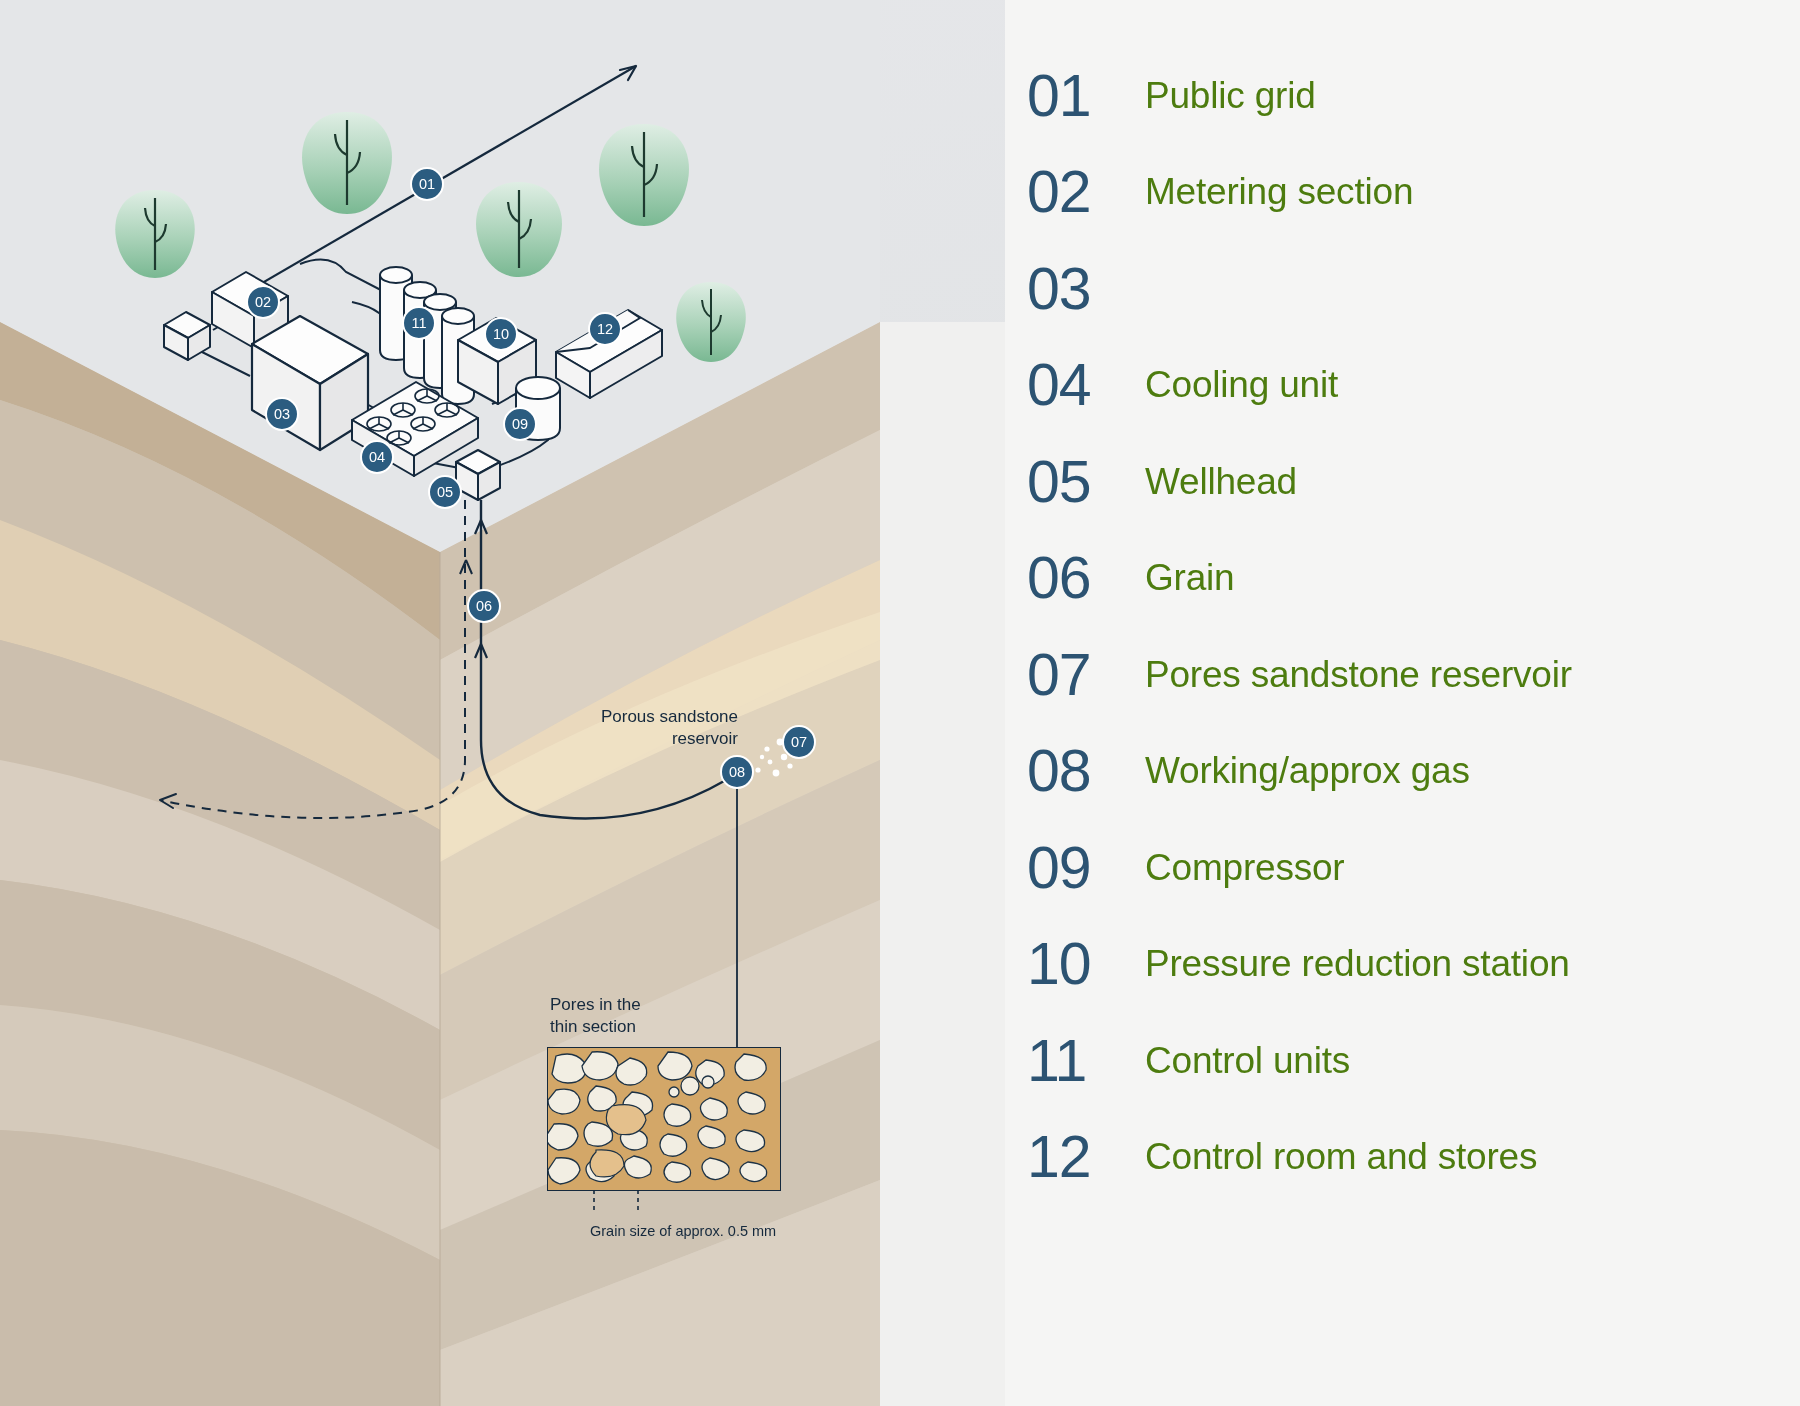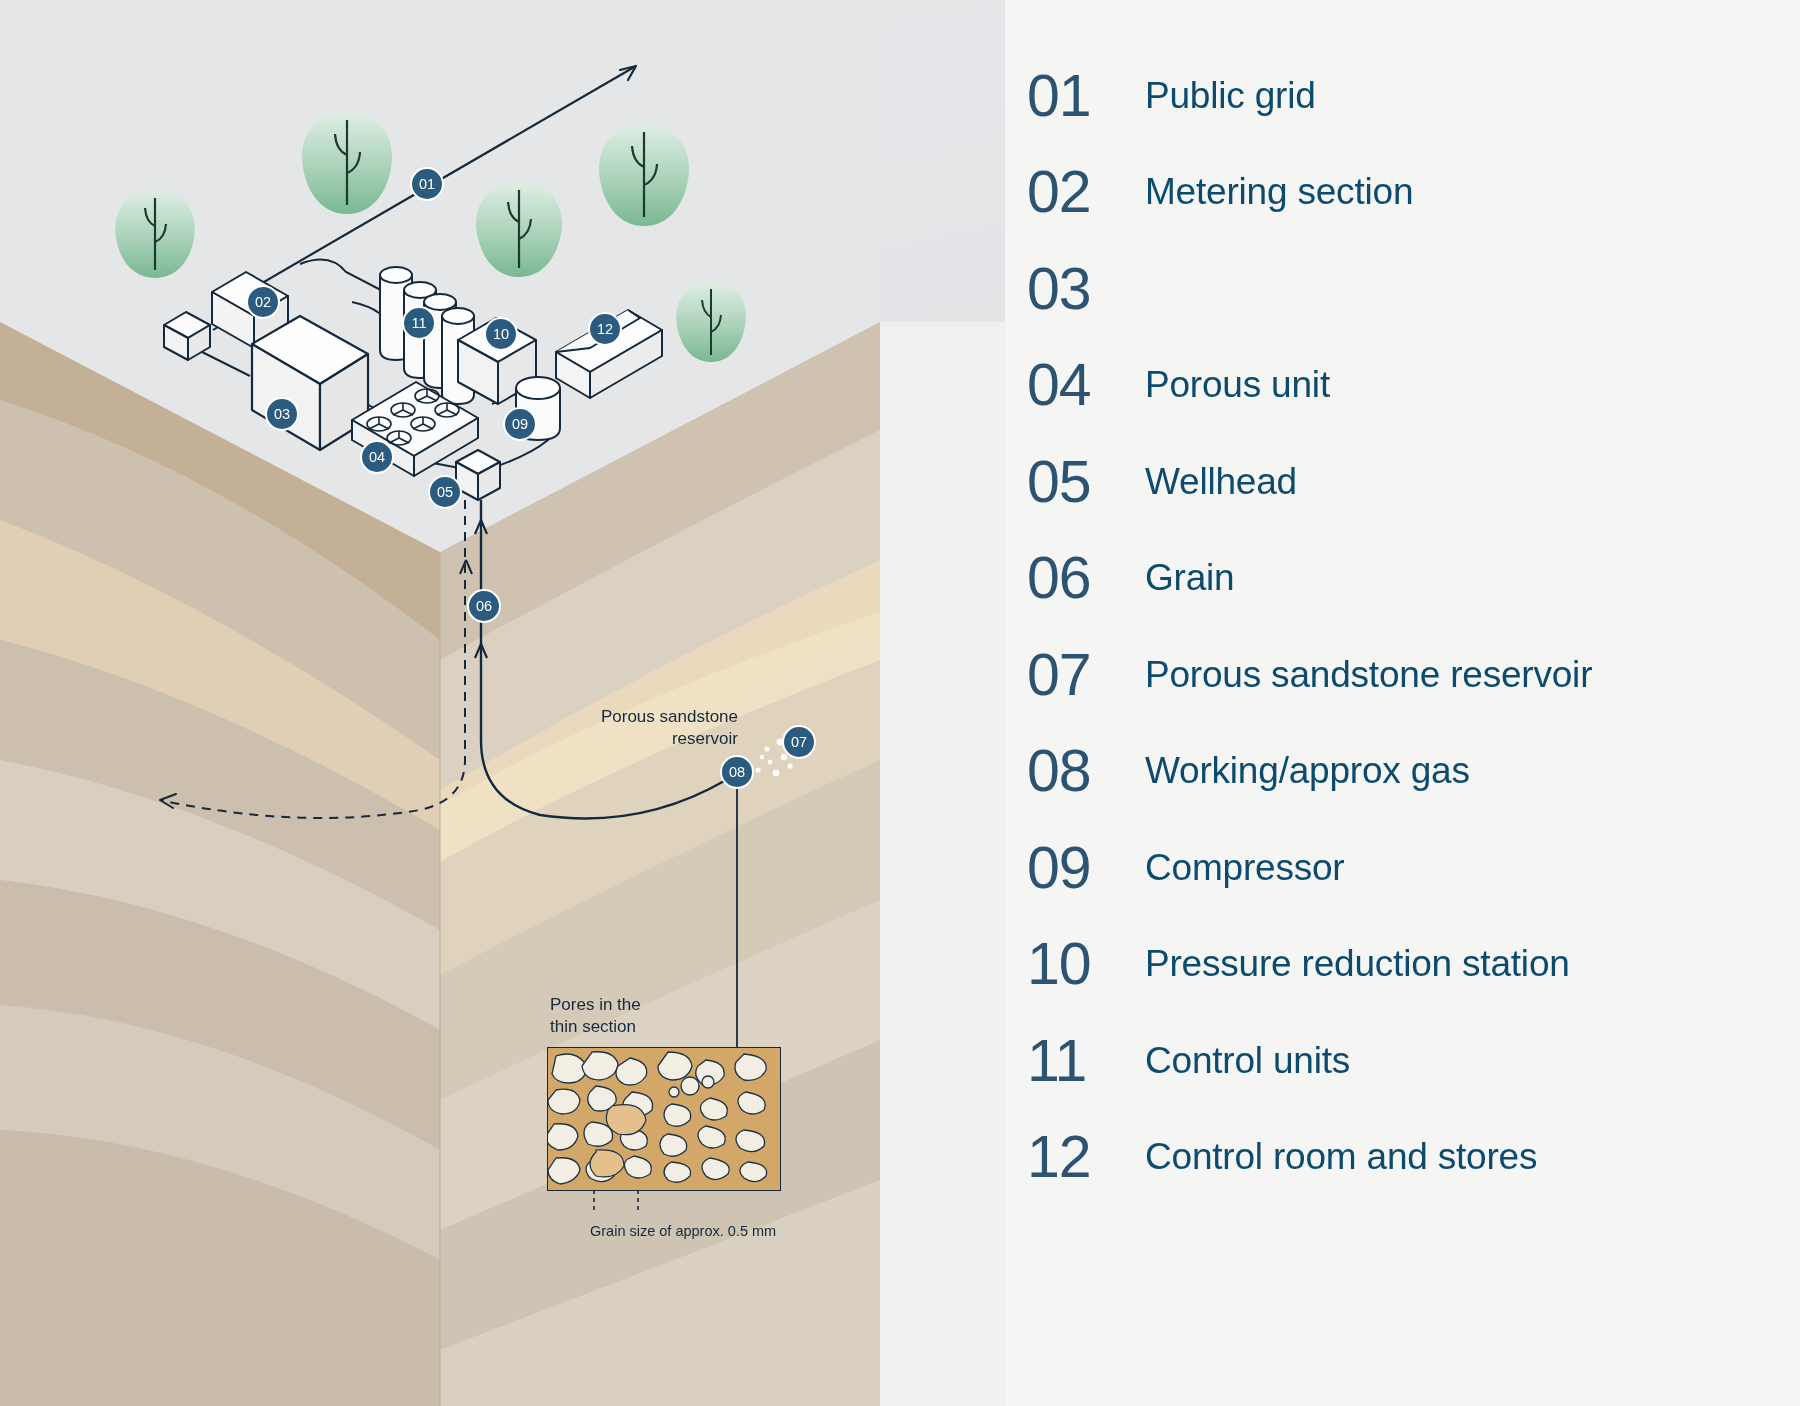--- a/index.html
+++ b/index.html
@@ -10,21 +10,21 @@
   #illustration{position:absolute;left:0;top:0;width:1005px;height:1406px;overflow:hidden;}
   #illoSvg{position:absolute;left:0;top:0;}
 
   
   #legend{position:absolute;left:1005px;top:0;width:795px;height:1406px;background:#f5f5f4;}
   .legend-list{position:absolute;left:0;top:0;width:795px;height:1406px;padding:0;margin:0;list-style:none;}
   .legend-row{position:absolute;left:0;width:795px;height:96px;display:flex;align-items:center;}
   .legend-num{width:118px;flex:0 0 118px;text-align:left;padding-left:22px;
       font-size:59px;font-weight:400;color:#2c5372;letter-spacing:-1px;line-height:1;
       font-family:"Liberation Sans",sans-serif;}
-  .legend-label{font-size:37px;color:#0c4a6e;line-height:1.1;
+  .legend-label{font-size:37px;color:#4d7c0f;line-height:1.1;
       font-family:"Liberation Sans",sans-serif;letter-spacing:-0.2px;}
 </style>
 </head>
 <body>
 
 <div id="page">
 
   <div id="illustration">
     <svg id="illoSvg" width="1005" height="1406" viewBox="0 0 1005 1406" xmlns="http://www.w3.org/2000/svg">
       <defs>
@@ -371,33 +371,33 @@
         </li>
         <li class="legend-row" style="top: 144.5px;">
           <span class="legend-num">02</span>
           <span class="legend-label">Metering section</span>
         </li>
         <li class="legend-row" style="top: 241px;">
           <span class="legend-num">03</span>
         </li>
         <li class="legend-row" style="top: 337.5px;">
           <span class="legend-num">04</span>
-          <span class="legend-label">Porous unit</span>
+          <span class="legend-label">Cooling unit</span>
         </li>
         <li class="legend-row" style="top: 434px;">
           <span class="legend-num">05</span>
           <span class="legend-label">Wellhead</span>
         </li>
         <li class="legend-row" style="top: 530.5px;">
           <span class="legend-num">06</span>
           <span class="legend-label">Grain</span>
         </li>
         <li class="legend-row" style="top: 627px;">
           <span class="legend-num">07</span>
-          <span class="legend-label">Porous sandstone reservoir</span>
+          <span class="legend-label">Pores sandstone reservoir</span>
         </li>
         <li class="legend-row" style="top: 723.5px;">
           <span class="legend-num">08</span>
           <span class="legend-label">Working/approx gas</span>
         </li>
         <li class="legend-row" style="top: 820px;">
           <span class="legend-num">09</span>
           <span class="legend-label">Compressor</span>
         </li>
         <li class="legend-row" style="top: 916.5px;">

